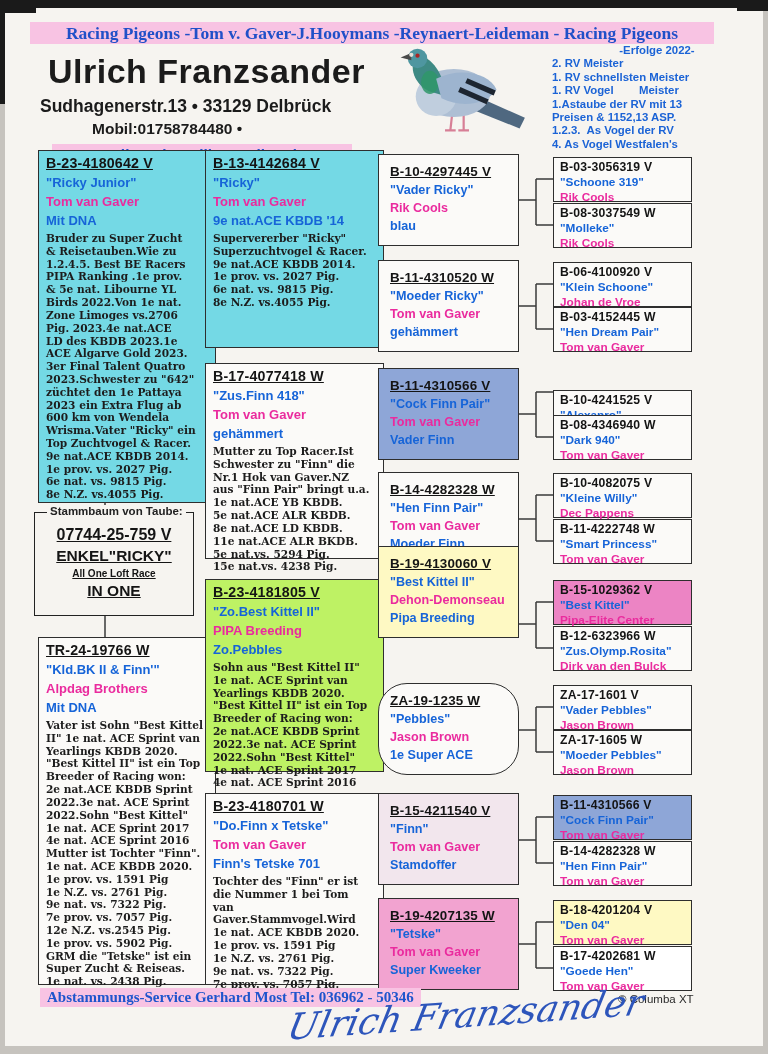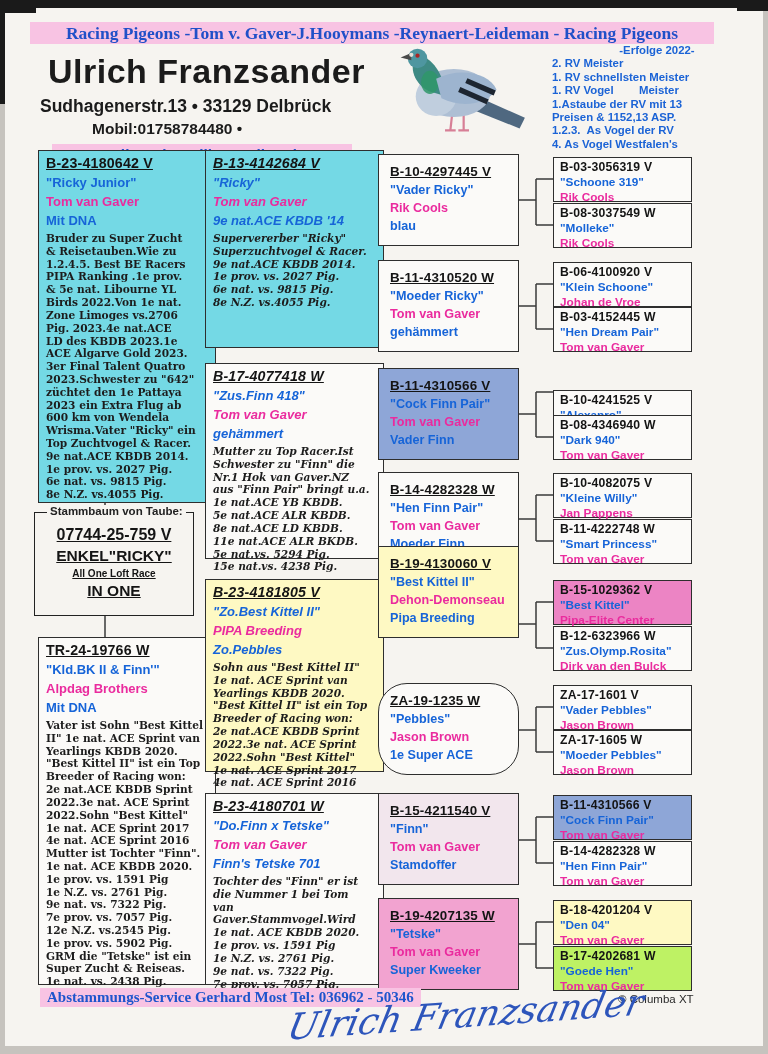--- a/index.html
+++ b/index.html
@@ -28,21 +28,21 @@
   .pbox{position:absolute;background:#fbfaf8;border:1.6px solid #2e2e2e;box-sizing:border-box;
         padding:4px 5px 3px 7px;}
   .ring{font-weight:bold;font-size:14px;color:#141414;text-decoration:underline;letter-spacing:.2px;white-space:nowrap;}
   .nu{text-decoration:none;}
   .pname{color:#1664d8;font-weight:bold;font-size:13px;margin-top:4px;white-space:nowrap;}
   .pbreeder{color:#ea2b9e;font-weight:bold;font-size:13px;margin-top:4px;white-space:nowrap;}
   .pnote{color:#1664d8;font-weight:bold;font-size:13px;margin-top:4px;white-space:nowrap;}
   .pbody{font-family:"DejaVu Serif",serif;font-weight:bold;font-size:10.6px;line-height:1.21;
          color:#1c1c1c;margin-top:4px;white-space:pre-line;}
   .g1{left:38px;width:178px;}
-  .g2{left:205px;width:179px;font-style:italic;}
+  .g2{left:205px;width:179px;}
   .g1 .ring,.g2 .ring{font-size:14.2px;}
   .g3{left:378px;width:141px;height:92px;padding-top:9px;padding-left:11px;}
   .g3 .ring{font-size:13.4px;}
   .g3 .pname,.g3 .pbreeder,.g3 .pnote{font-size:12.6px;margin-top:4px;}
   .g4{left:553px;width:139px;height:45px;padding:2px 4px 2px 6px;}
   .g4 .ring{font-size:12.2px;}
   .g4 .pname,.g4 .pbreeder{font-size:11.8px;margin-top:1px;}
 
   
   .stammbox{position:absolute;left:34px;top:512px;width:160px;height:104px;border:1.8px solid #222;
@@ -211,21 +211,21 @@
 Schwester zu "Finn" die
 Nr.1 Hok van Gaver.NZ
 aus "Finn Pair" bringt u.a.
 1e  nat.ACE YB  KBDB.
 5e  nat.ACE ALR KBDB.
 8e  nat.ACE LD  KBDB.
 11e nat.ACE ALR BKDB.
 5e  nat.vs. 5294 Pig.
 15e nat.vs. 4238 Pig.</div>
   </div>
-  <div class="pbox g2" style="top: 579px; height: 193px; background-color: #fef9c3;">
+  <div class="pbox g2" style="top: 579px; height: 193px; background-color: #bef264;">
     <div class="ring">B-23-4181805 V</div>
     <div class="pname">"Zo.Best Kittel II"</div>
     <div class="pbreeder">PIPA Breeding</div>
     <div class="pnote">Zo.Pebbles</div>
     <div class="pbody">Sohn  aus "Best Kittel II"
 1e nat. ACE Sprint van
 Yearlings KBDB 2020.
 "Best Kittel II" ist ein Top
 Breeder of Racing won:
 2e nat.ACE KBDB Sprint
@@ -326,21 +326,21 @@
     <div class="pbreeder">Tom van Gaver</div>
   </div>
   <div class="pbox g4" style="top: 415px; background-color: rgb(251, 250, 248);">
     <div class="ring nu">B-08-4346940 W</div>
     <div class="pname">"Dark 940"</div>
     <div class="pbreeder">Tom van Gaver</div>
   </div>
   <div class="pbox g4" style="top: 473px; background-color: rgb(251, 250, 248);">
     <div class="ring nu">B-10-4082075 V</div>
     <div class="pname">"Kleine Willy"</div>
-    <div class="pbreeder">Jan Pappens</div>
+    <div class="pbreeder">Dec Pappens</div>
   </div>
   <div class="pbox g4" style="top: 519px; background-color: rgb(251, 250, 248);">
     <div class="ring nu">B-11-4222748 W</div>
     <div class="pname">"Smart Princess"</div>
     <div class="pbreeder">Tom van Gaver</div>
   </div>
   <div class="pbox g4" style="top: 580px; background-color: rgb(236, 132, 196);">
     <div class="ring nu">B-15-1029362 V</div>
     <div class="pname">"Best Kittel"</div>
     <div class="pbreeder">Pipa-Elite Center</div>
@@ -368,21 +368,21 @@
   <div class="pbox g4" style="top: 841px; background-color: rgb(251, 250, 248);">
     <div class="ring nu">B-14-4282328 W</div>
     <div class="pname">"Hen Finn Pair"</div>
     <div class="pbreeder">Tom van Gaver</div>
   </div>
   <div class="pbox g4" style="top: 900px; background-color: #fef9c3;">
     <div class="ring nu">B-18-4201204 V</div>
     <div class="pname">"Den 04"</div>
     <div class="pbreeder">Tom van Gaver</div>
   </div>
-  <div class="pbox g4" style="top: 946px; background-color: #bef264;">
+  <div class="pbox g4" style="top: 946px; background-color: #ffffff;">
     <div class="ring nu">B-17-4202681 W</div>
     <div class="pname">"Goede Hen"</div>
     <div class="pbreeder">Tom van Gaver</div>
   </div>
 
   <div class="service">Abstammungs-Service   Gerhard Most   Tel: 036962 - 50346</div>
   <div class="copyright">© Columba XT</div>
   <div class="signature">Ulrich Franzsander</div>
 </div>
 

